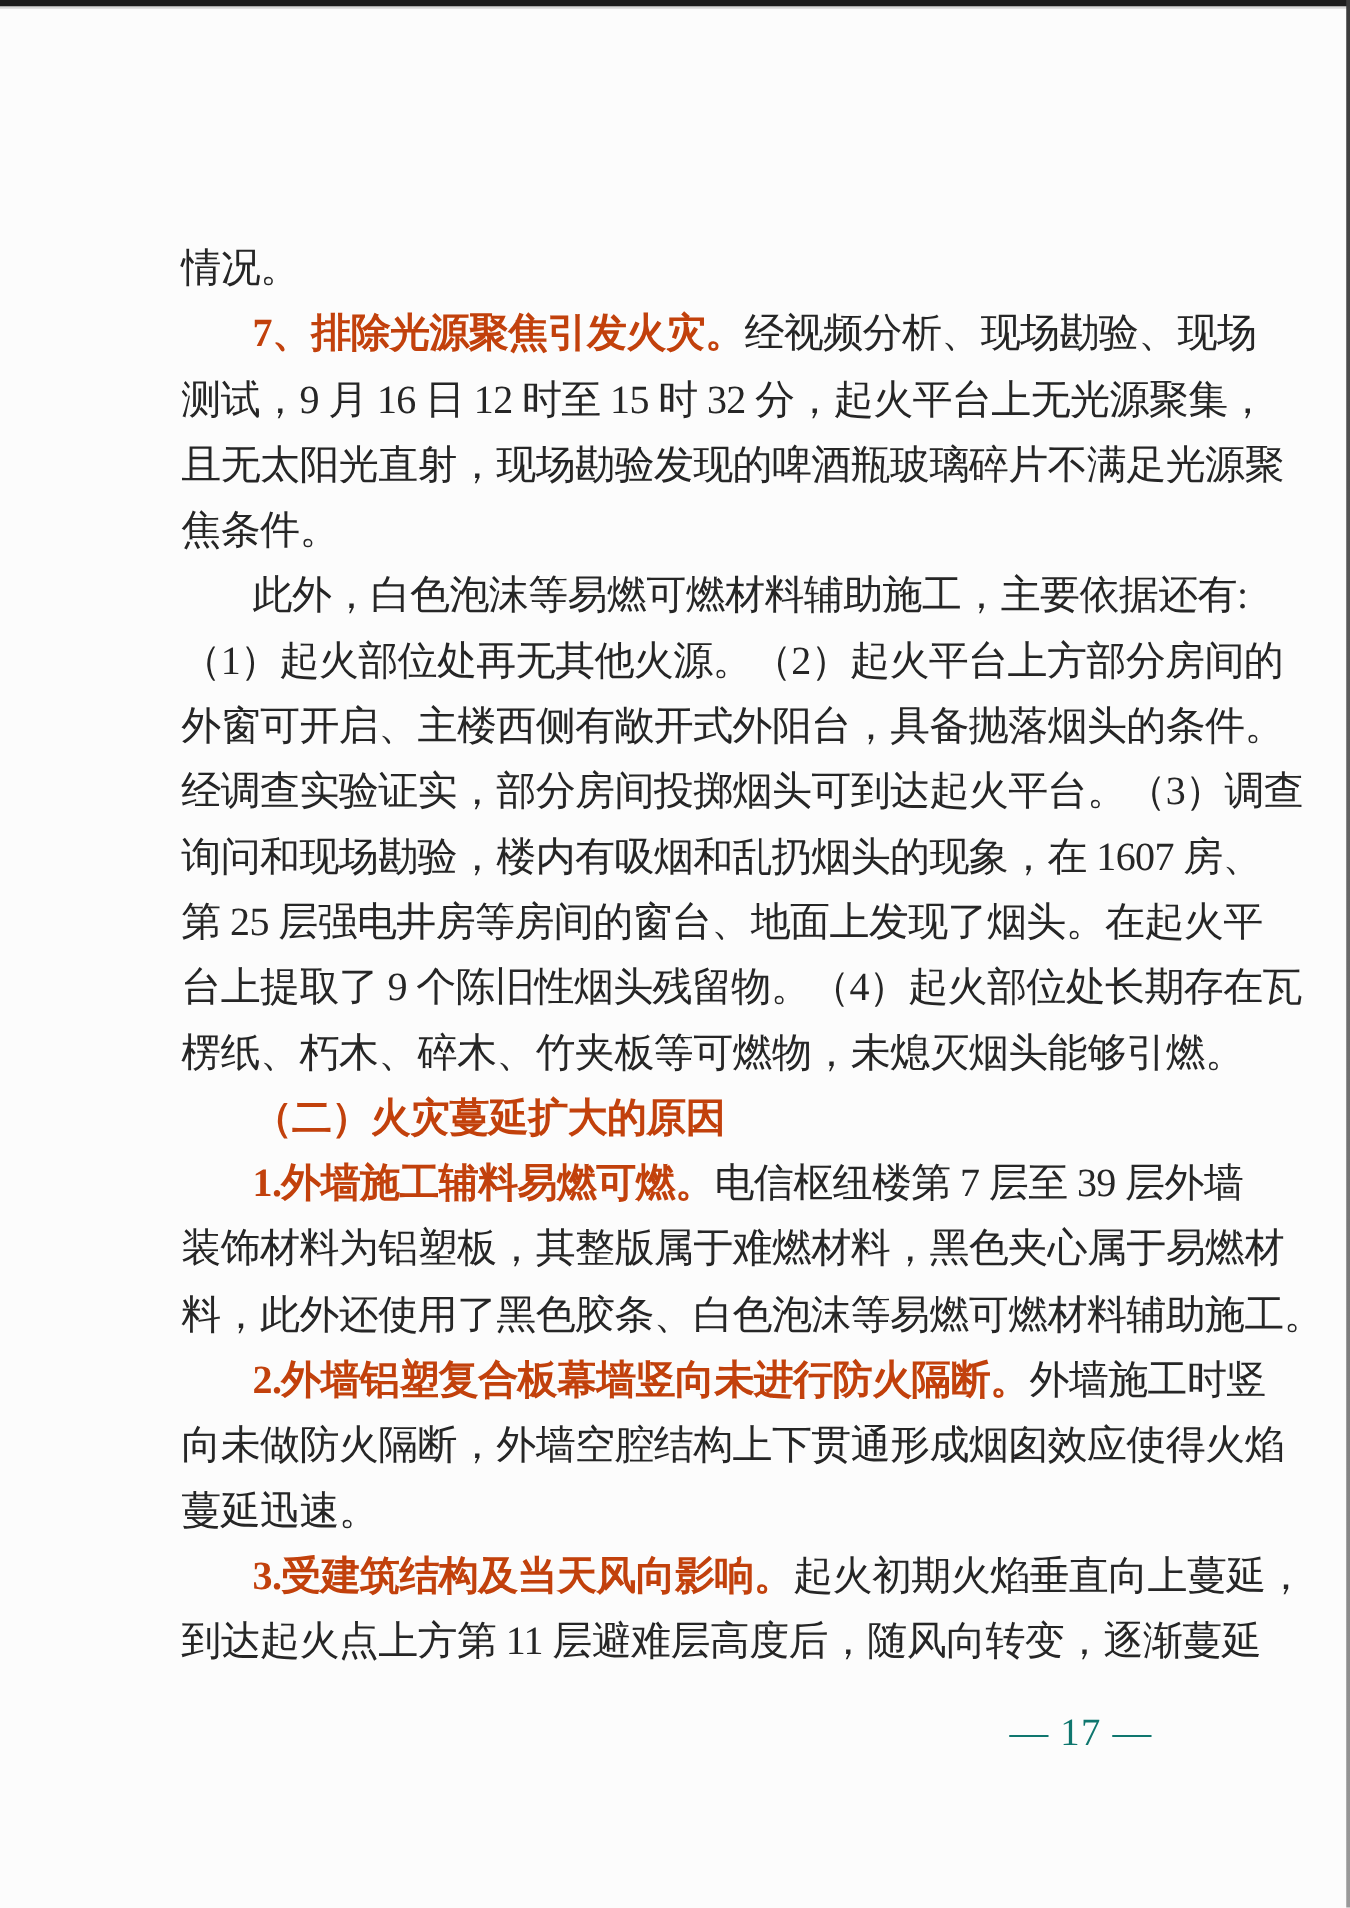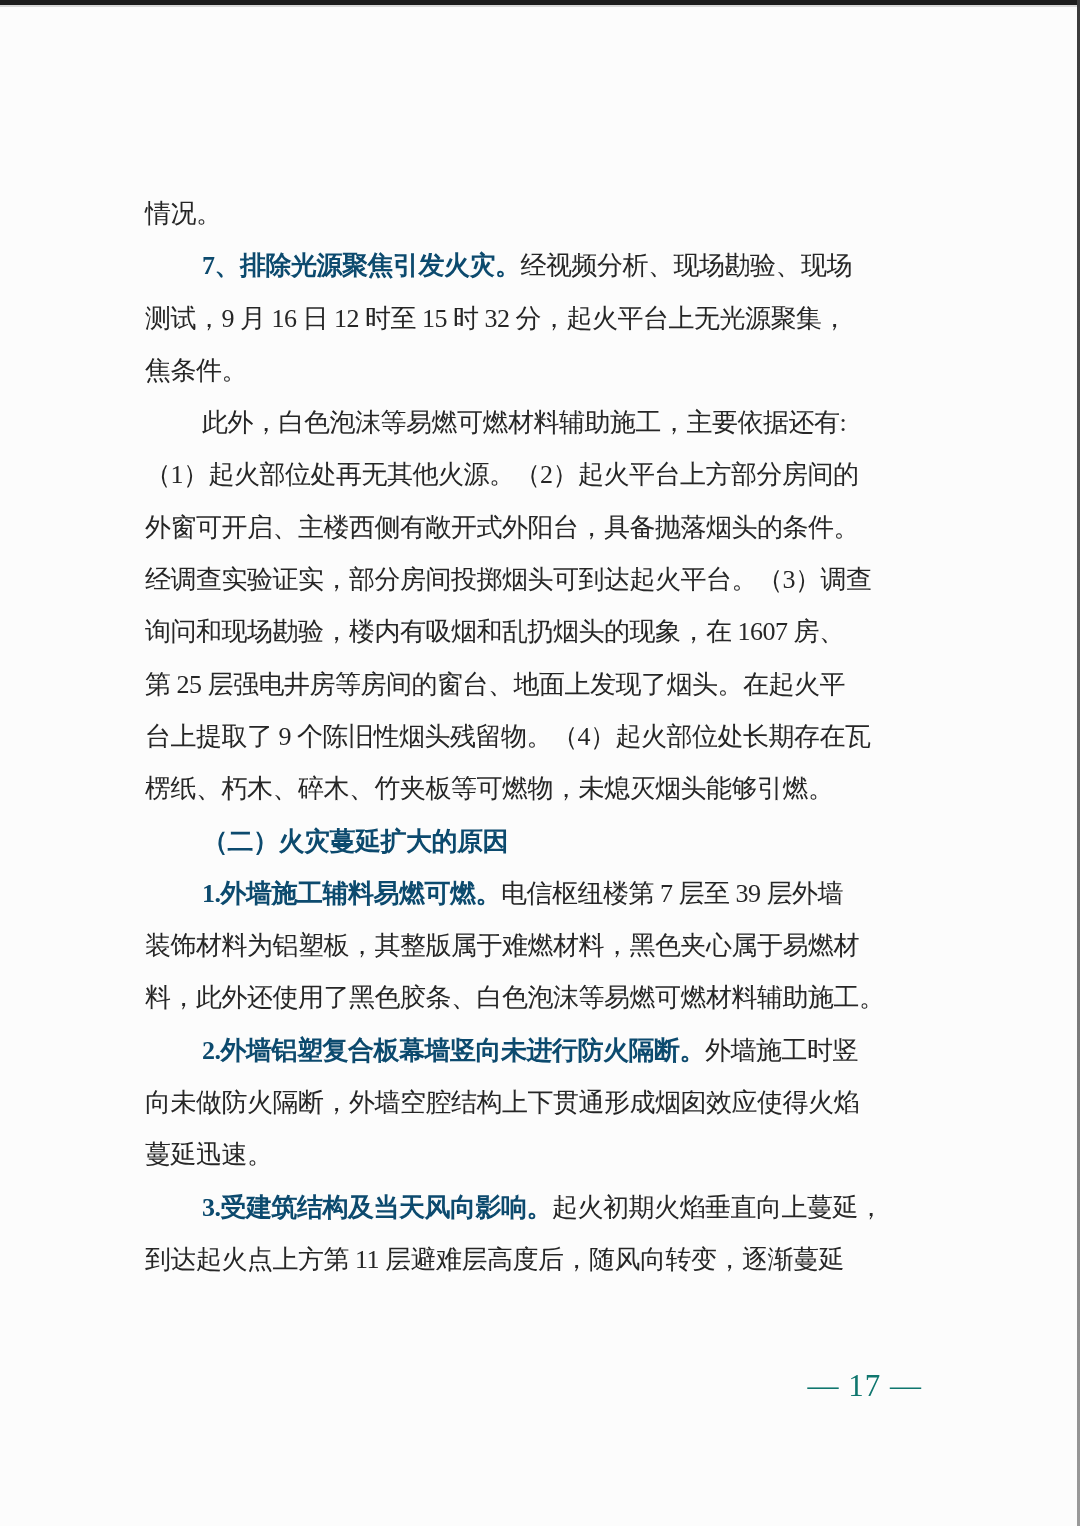--- a/index.html
+++ b/index.html
@@ -37,50 +37,51 @@
   }
   .content {
     position: absolute;
     left: 145px;
     top: 188px;
     width: 800px;
   }
   .line {
     height: 52.3px;
     line-height: 52.3px;
-    font-size: 26px;
+    font-size: 32px;
     letter-spacing: -0.5px;
     white-space: nowrap;
     text-align: left;
   }
   .line.indent {
     padding-left: 57px;
   }
   .seg { font-weight: normal; }
-  .seg.bold { font-weight: bold; color: #0c4a6e; }
+  .seg.bold { font-weight: bold; color: #c2410c; }
   .page-number {
     position: absolute;
     top: 1366px;
     right: 158px;
     font-size: 31px;
     line-height: 40px;
     color: #0f766e;
     letter-spacing: 1px;
   }
 </style>
 </head>
 <body>
 
 <div class="page">
   <div class="top-edge"></div>
   <div class="right-edge"></div>
   <div class="content" id="content">
       <div class="line"><span class="seg">情况。</span></div>
       <div class="line indent"><span class="seg bold">7、排除光源聚焦引发火灾。</span><span class="seg">经视频分析、现场勘验、现场</span></div>
       <div class="line"><span class="seg">测试，9 月 16 日 12 时至 15 时 32 分，起火平台上无光源聚集，</span></div>
+      <div class="line"><span class="seg">且无太阳光直射，现场勘验发现的啤酒瓶玻璃碎片不满足光源聚</span></div>
       <div class="line"><span class="seg">焦条件。</span></div>
       <div class="line indent"><span class="seg">此外，白色泡沫等易燃可燃材料辅助施工，主要依据还有:</span></div>
       <div class="line"><span class="seg">（1）起火部位处再无其他火源。（2）起火平台上方部分房间的</span></div>
       <div class="line"><span class="seg">外窗可开启、主楼西侧有敞开式外阳台，具备抛落烟头的条件。</span></div>
       <div class="line"><span class="seg">经调查实验证实，部分房间投掷烟头可到达起火平台。（3）调查</span></div>
       <div class="line"><span class="seg">询问和现场勘验，楼内有吸烟和乱扔烟头的现象，在 1607 房、</span></div>
       <div class="line"><span class="seg">第 25 层强电井房等房间的窗台、地面上发现了烟头。在起火平</span></div>
       <div class="line"><span class="seg">台上提取了 9 个陈旧性烟头残留物。（4）起火部位处长期存在瓦</span></div>
       <div class="line"><span class="seg">楞纸、朽木、碎木、竹夹板等可燃物，未熄灭烟头能够引燃。</span></div>
       <div class="line indent"><span class="seg bold">（二）火灾蔓延扩大的原因</span></div>

